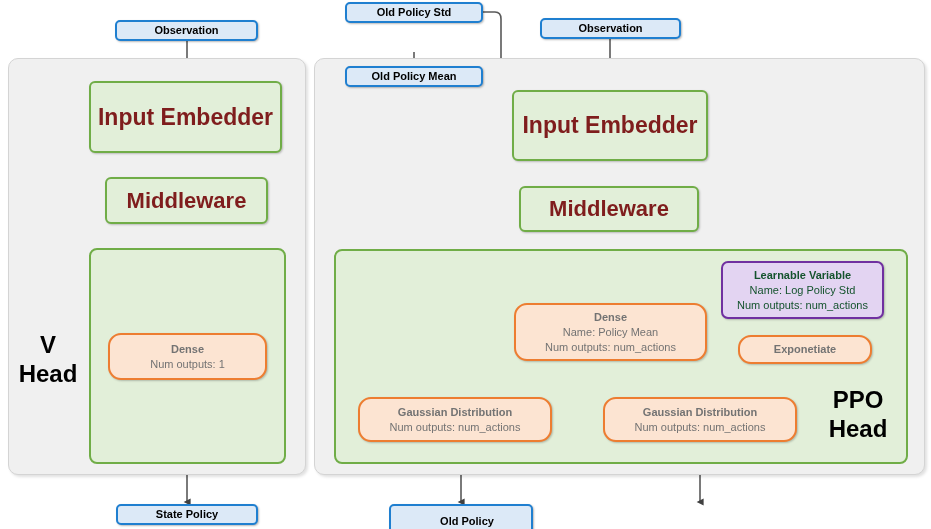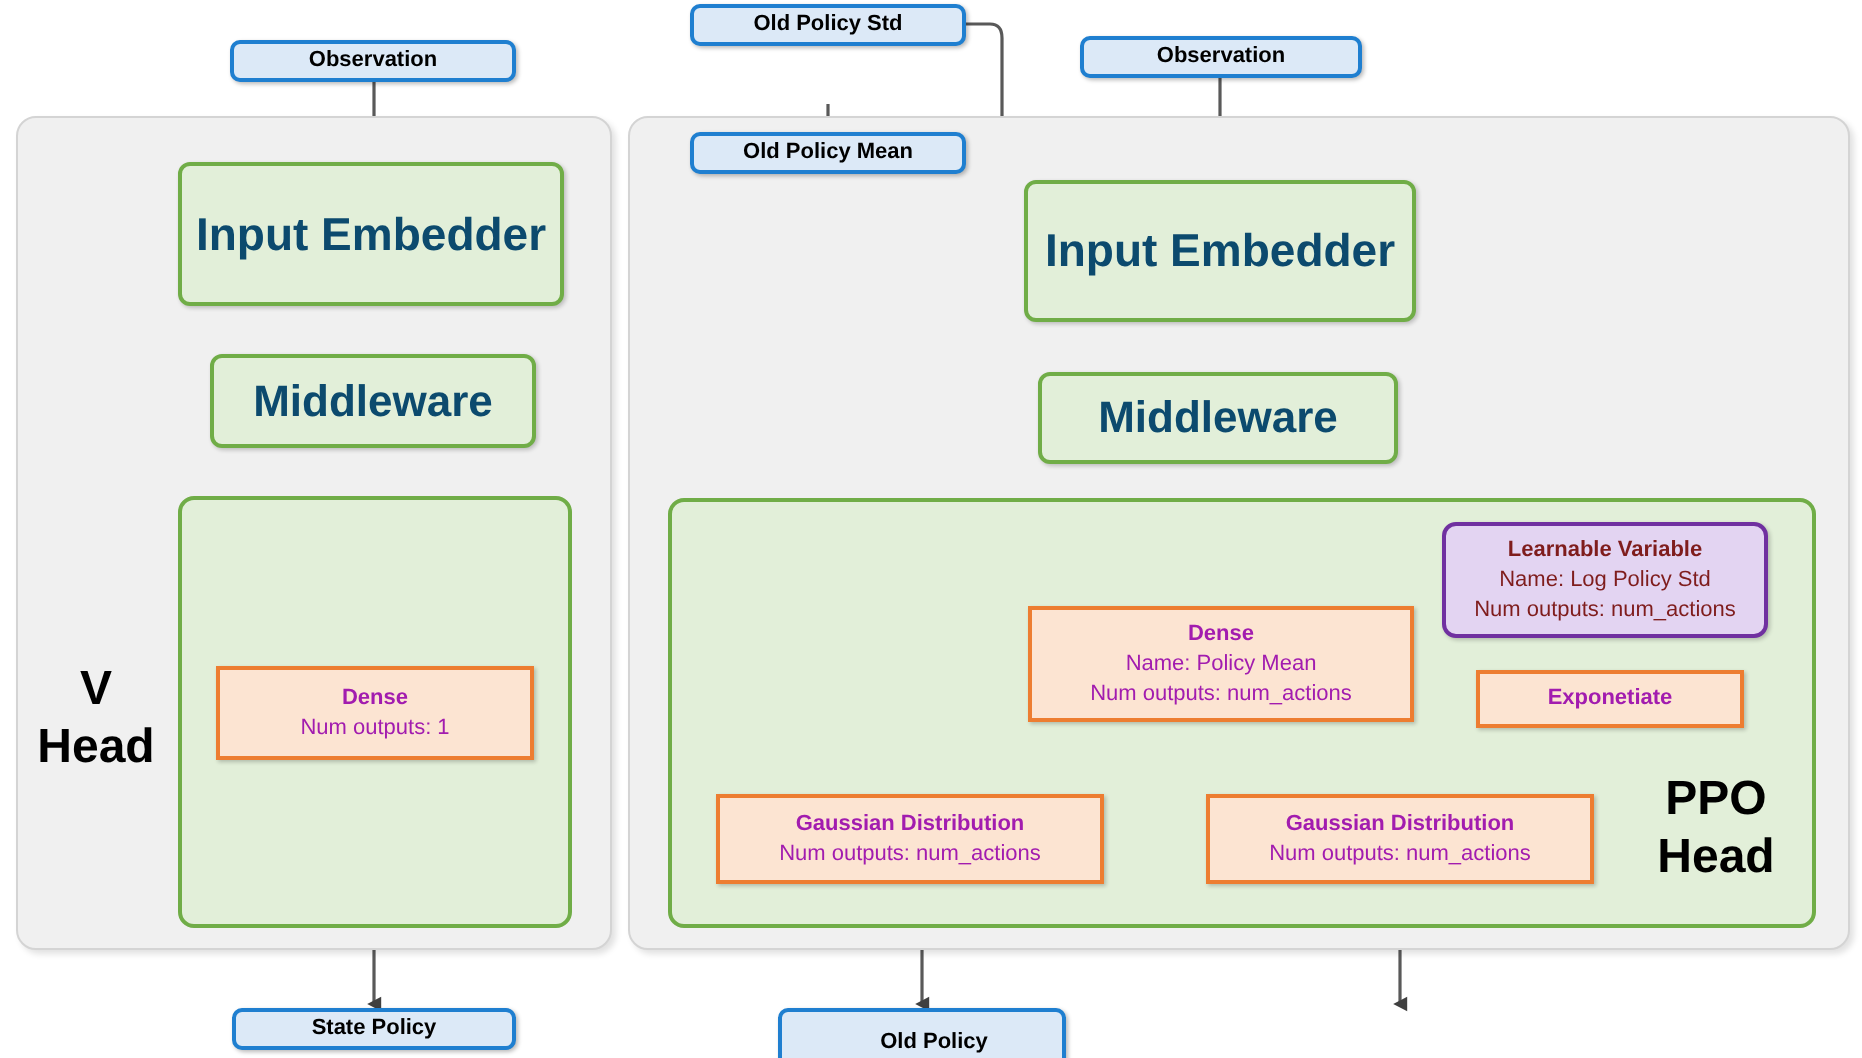--- a/index.html
+++ b/index.html
@@ -14,25 +14,25 @@
             border-radius:8px;}
 
   
   .node{position:absolute;box-sizing:border-box;display:flex;flex-direction:column;
         align-items:center;justify-content:center;text-align:left;}
   .blue{background:#dce9f7;border:2px solid #1f7fd0;border-radius:5px;
         box-shadow:1px 1px 2px rgba(0,0,0,0.28);
         font-size:12px;font-weight:bold;color:#000;}
   .green{background:#e2efd9;border:2px solid #70ad47;border-radius:6px;
          box-shadow:1px 1px 2px rgba(0,0,0,0.22);
-         font-weight:bold;color:#0c4a6e;}
-  .orange{background:#fce4d2;border:2px solid #ed7d31;border-radius:0;
-          box-shadow:1px 1px 2px rgba(0,0,0,0.22);color:#a21caf;}
+         font-weight:bold;color:#7f1d1d;}
+  .orange{background:#fce4d2;border:2px solid #ed7d31;border-radius:13px;
+          box-shadow:1px 1px 2px rgba(0,0,0,0.22);color:#737373;}
   .purple{background:#e3d4f2;border:2px solid #7030a0;border-radius:7px;
-          box-shadow:1px 1px 2px rgba(0,0,0,0.22);color:#7f1d1d;}
+          box-shadow:1px 1px 2px rgba(0,0,0,0.22);color:#14532d;}
   .ttl{font-size:11px;font-weight:bold;line-height:15px;}
   .sub{font-size:11px;font-weight:normal;line-height:15px;}
   .bigtext{position:absolute;font-size:24px;font-weight:bold;color:#000;
            text-align:center;line-height:29px;}
   svg.wires{position:absolute;left:0;top:0;width:931px;height:529px;
             pointer-events:none;overflow:visible;}
 </style>
 </head>
 <body>
 

